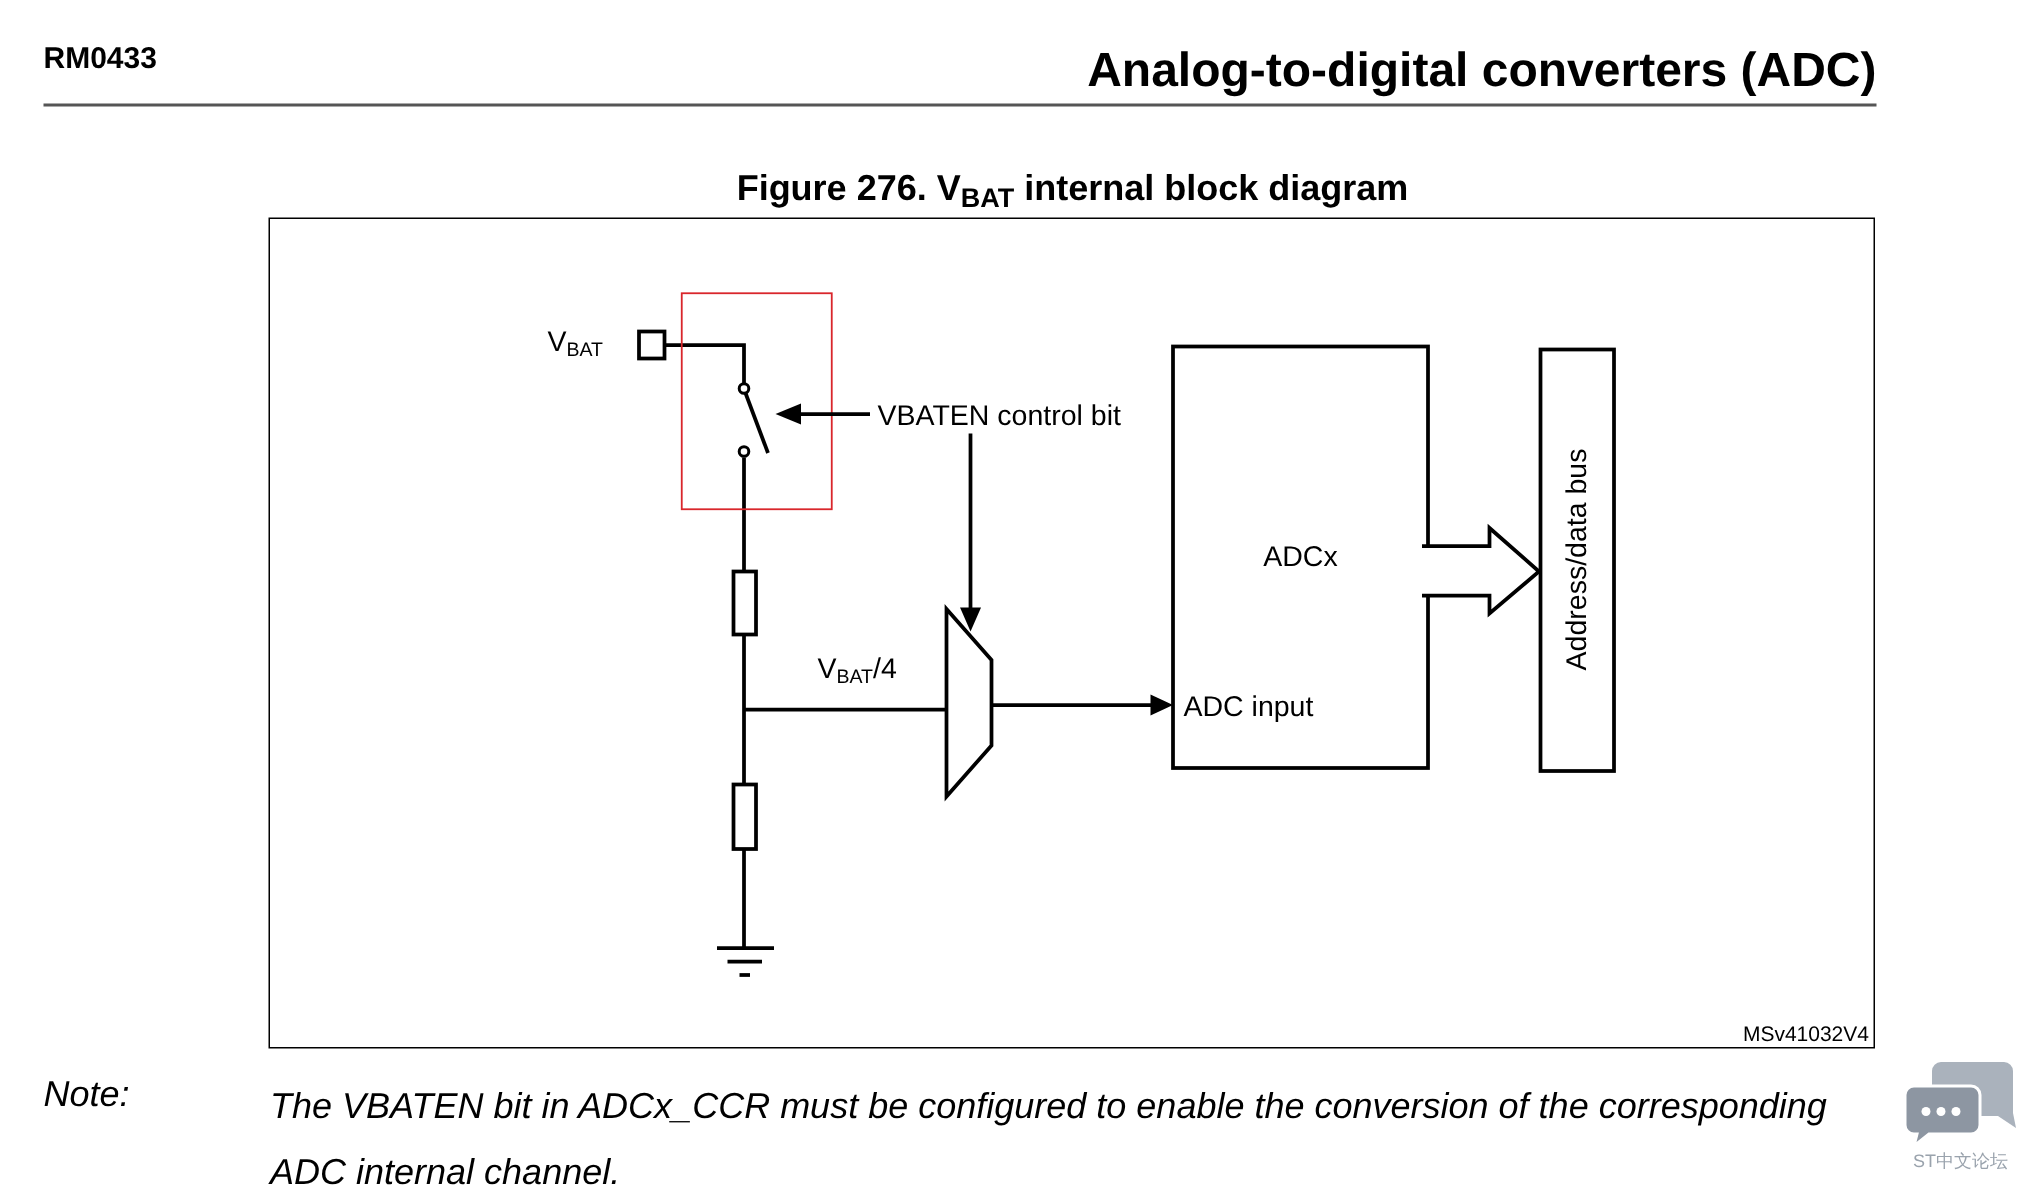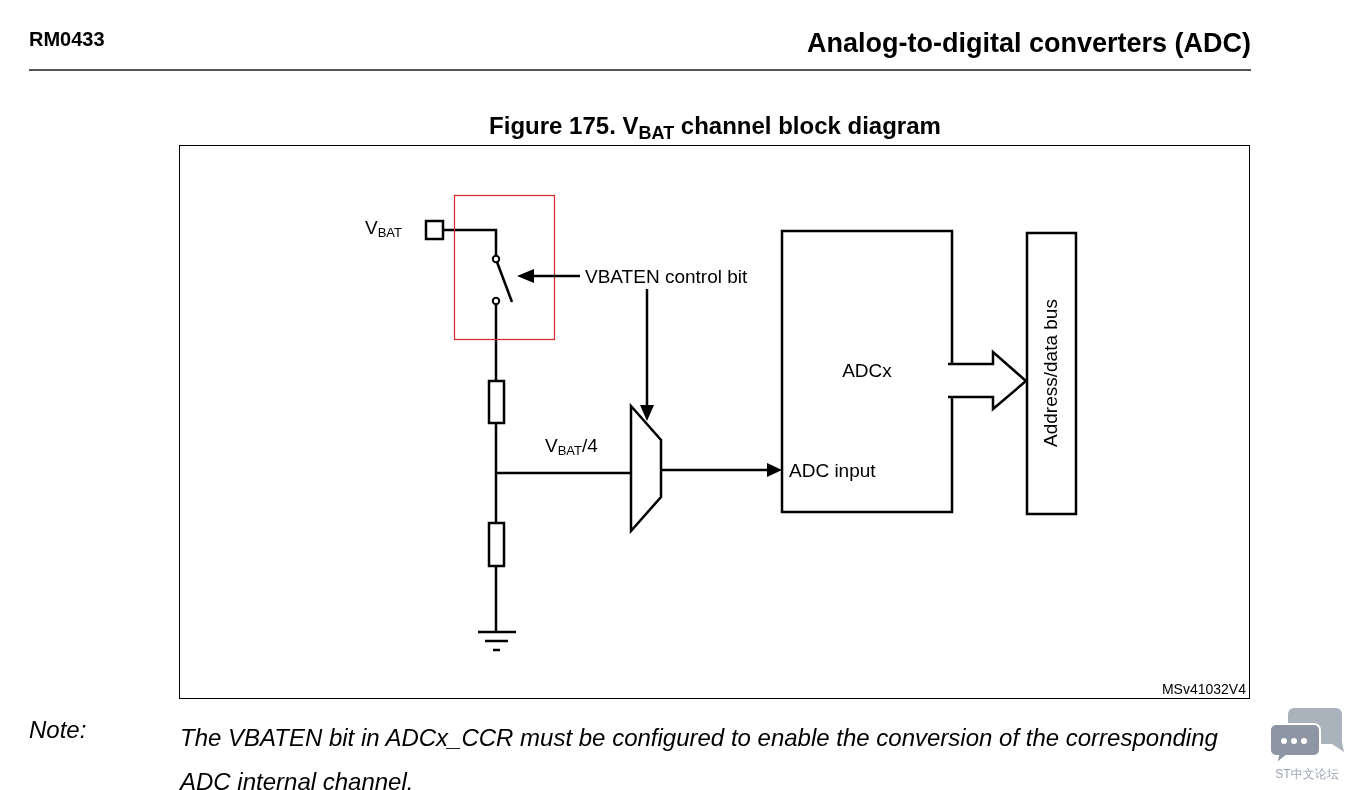--- a/index.html
+++ b/index.html
@@ -1,19 +1,19 @@
 <!DOCTYPE html>
 <html><head>
 <meta charset="utf-8">
 <style>
   html, body { margin: 0; padding: 0; background: #ffffff; }
   body { width: 1350px; height: 790px; position: relative; overflow: hidden;
          font-family: "Liberation Sans", sans-serif; color: #000; }
   .hdr-left { position: absolute; left: 29px; top: 28px; font-size: 20px; font-weight: bold; }
-  .hdr-right { position: absolute; right: 99px; top: 28px; font-size: 27px; font-weight: bold; text-align: center; }
+  .hdr-right { position: absolute; right: 99px; top: 28px; font-size: 32px; font-weight: bold; text-align: center; }
   .hdr-rule { position: absolute; left: 29px; top: 69px; width: 1222px; height: 2px; background: #555; }
   .fig-title { position: absolute; left: 0; width: 1430px; top: 112px; text-align: center;
                font-size: 24px; font-weight: bold; }
   .fig-title sub { font-size: 18px; vertical-align: -5px; }
   .fig-box { position: absolute; left: 179px; top: 145px; width: 1071px; height: 554px;
              border: 1px solid #000; box-sizing: border-box; }
   svg.diagram { position: absolute; left: 0; top: 0; }
   .note-label { position: absolute; left: 29px; top: 716px; font-size: 24px; font-style: italic; }
   .note-text { position: absolute; left: 180px; top: 716px; width: 1060px; font-size: 24px;
                font-style: italic; line-height: 44px; }
@@ -22,21 +22,21 @@
                  font-size: 12px; color: #9aa3ad; }
   .t { font-family: "Liberation Sans", sans-serif; fill: #000; }
 </style>
 </head>
 <body>
 
 <div class="hdr-left">RM0433</div>
 <div class="hdr-right">Analog-to-digital converters (ADC)</div>
 <div class="hdr-rule"></div>
 
-<div class="fig-title"><span>Figure 175. V</span><sub>BAT</sub><span> channel block diagram</span></div>
+<div class="fig-title"><span>Figure 276. V</span><sub>BAT</sub><span> internal block diagram</span></div>
 
 <div class="fig-box"></div>
 
 <svg class="diagram" width="1350" height="790">
 
   <text class="t" x="365" y="234" font-size="19"><tspan>V</tspan><tspan font-size="13" dy="3">BAT</tspan></text>
   <rect x="426" y="221" width="17" height="18" fill="#fff" stroke="#000" stroke-width="2.5"></rect>
   <polyline points="443,230 496,230 496,258" fill="none" stroke="#000" stroke-width="2.5"></polyline>
 
   <circle cx="496" cy="259" r="3.2" fill="#fff" stroke="#000" stroke-width="2"></circle>

